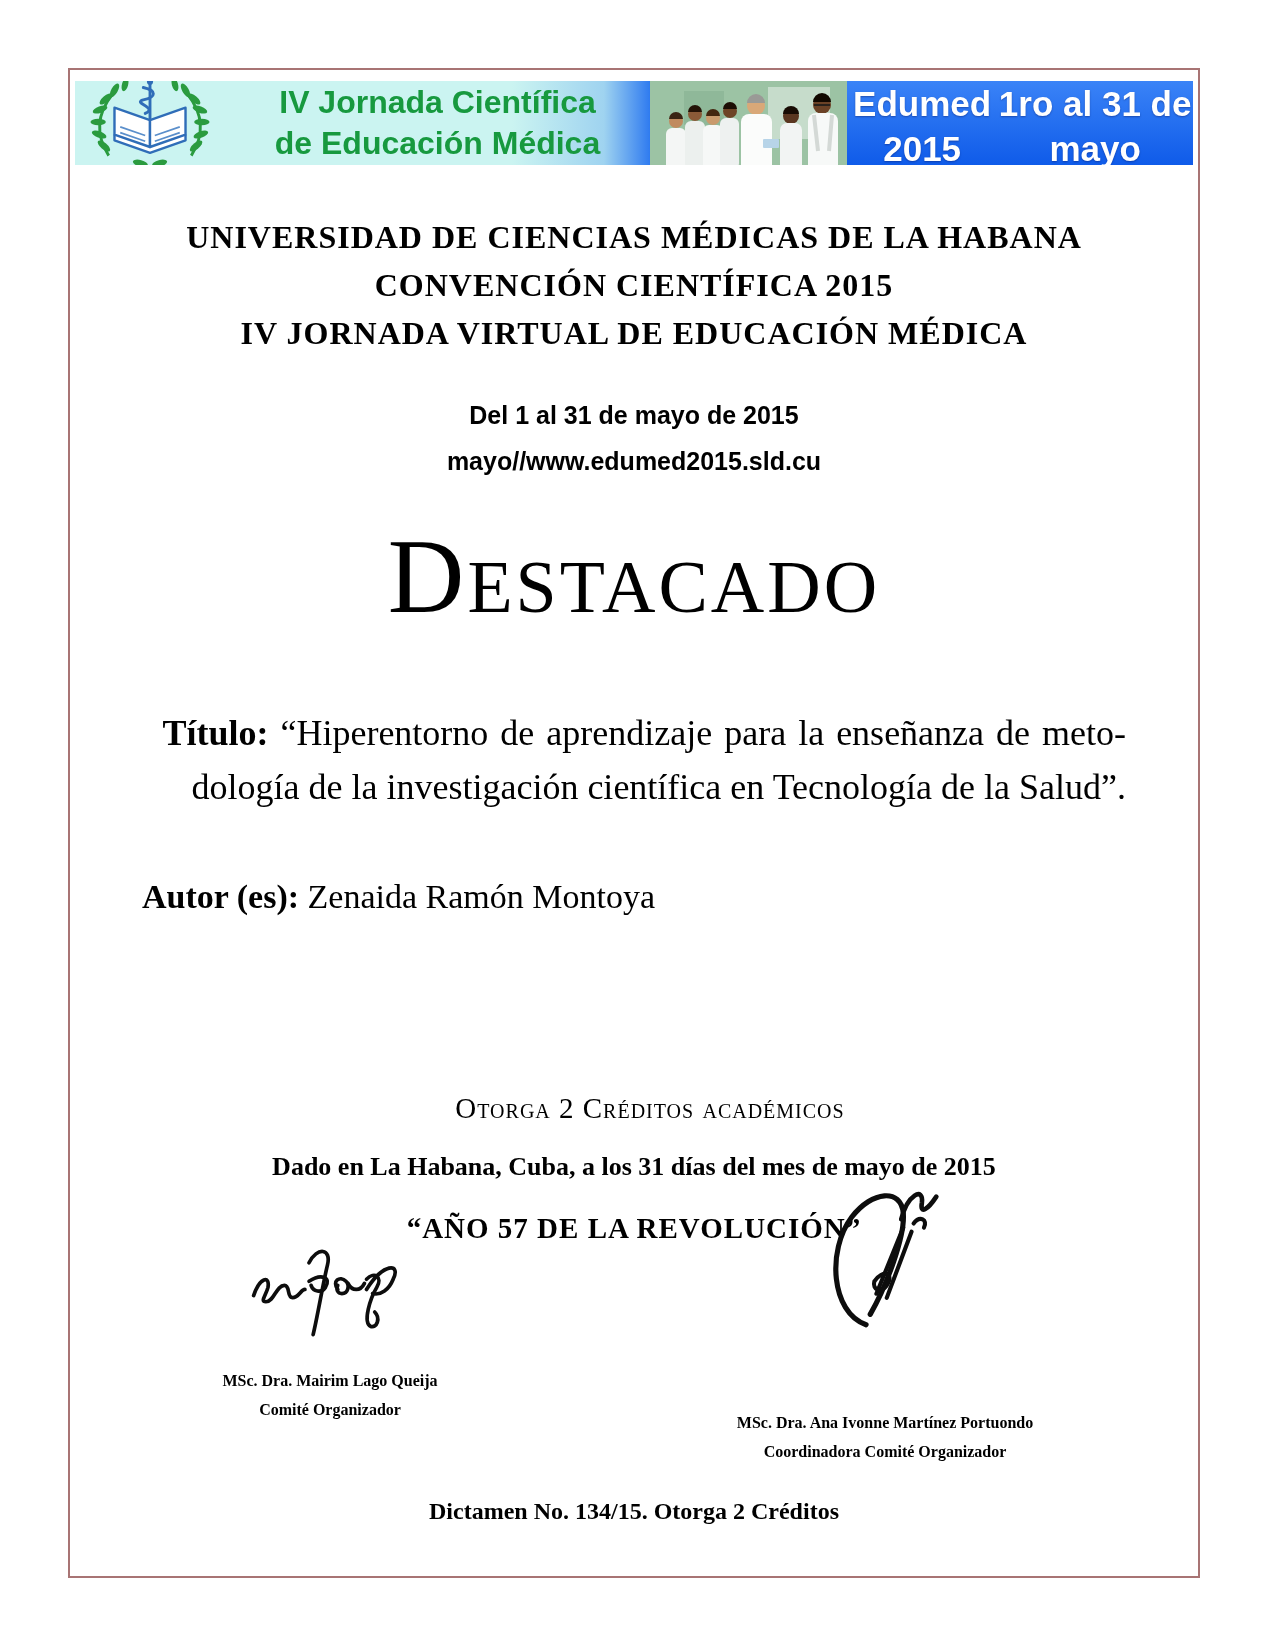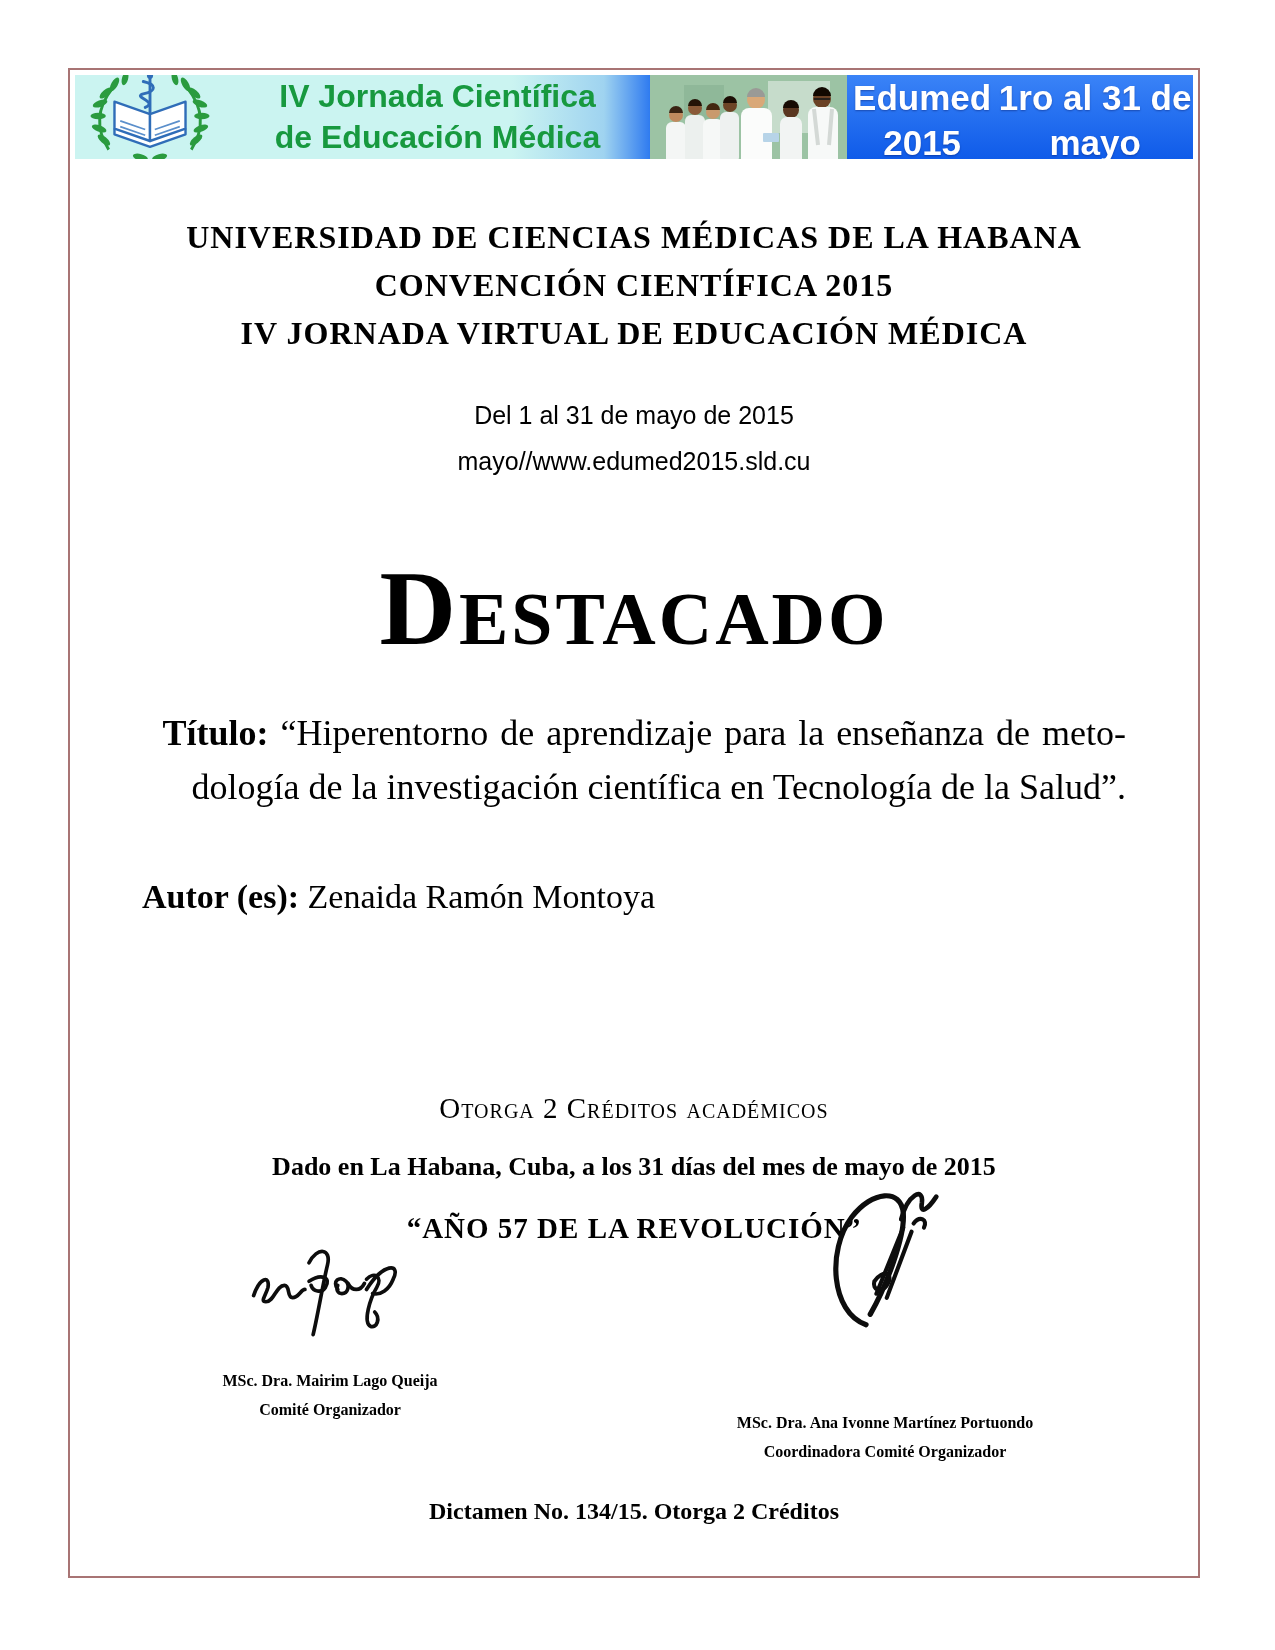--- a/index.html
+++ b/index.html
@@ -5,51 +5,51 @@
   html,body{margin:0;padding:0;}
   body{
     width:1275px;height:1650px;background:#ffffff;position:relative;
     font-family:"Liberation Serif", serif;color:#000;
   }
   .frame{
     position:absolute;left:68px;top:68px;width:1128px;height:1506px;
     border:2px solid #a87474;background:#fff;
   }
   
-  .banner{position:absolute;left:5px;top:5px;width:1118px;height:84px;display:flex;overflow:hidden;}
+  .banner{position:absolute;left:5px;top:11px;width:1118px;height:84px;display:flex;overflow:hidden;}
   .banner-left{
     flex:0 0 575px;display:flex;align-items:center;
     background:linear-gradient(90deg,#cbf4f1 0%,#cbf4f1 76%,#9fd3f0 92%,#2f7bf0 100%);
   }
   .logo-box{flex:0 0 150px;display:flex;justify-content:center;align-items:center;}
   .banner-left-text{
     flex:1;text-align:center;font-family:"Liberation Sans",sans-serif;
     font-weight:bold;font-size:32px;line-height:41px;color:#17993f;
   }
   .banner-photo{flex:0 0 197px;position:relative;}
   .banner-photo svg{display:block;}
   .banner-right{
     flex:1;background:linear-gradient(180deg,#3a83f7 0%,#0f5be9 100%);
     color:#fff;display:flex;justify-content:center;
     text-align:center;font-family:"Liberation Sans",sans-serif;font-weight:bold;
     font-size:35px;line-height:45px;text-shadow:0 1px 2px rgba(0,0,60,.35);
   }
   
   .abs{position:absolute;left:0;width:100%;text-align:center;}
   .org-block{top:143px;font-weight:bold;font-size:32px;line-height:48px;letter-spacing:1px;}
-  .dates-block{top:322px;font-family:"Liberation Sans",sans-serif;font-weight:normal;font-size:25px;line-height:46px;}
+  .dates-block{top:322px;font-family:"Liberation Sans",sans-serif;font-weight:bold;font-size:25px;line-height:46px;}
   .destacado{
-    top:484px;font-size:106px;line-height:110px;font-variant:small-caps;
-    letter-spacing:3px;font-weight:bold;
+    top:452px;font-size:106px;line-height:110px;font-variant:small-caps;
+    letter-spacing:3px;font-weight:normal;
   }
   .titulo{top:636px;left:72px;width:984px;text-align:right;font-size:36px;line-height:54px;white-space:nowrap;}
   .titulo .tline1{word-spacing:3px;}
   .b{font-weight:bold;}
   .autor{top:808px;left:72px;width:984px;text-align:left;font-size:34px;white-space:nowrap;}
-  .otorga{top:1022px;font-variant:small-caps;font-size:29px;letter-spacing:1px;}
+  .otorga{top:1022px;font-variant:small-caps;font-size:29px;letter-spacing:1px;padding-left:16px;}
   .dado{top:1082px;font-weight:bold;font-size:26px;}
   .anio{top:1142px;font-weight:bold;font-size:29px;letter-spacing:1px;}
   
   .sig{position:absolute;}
   .sig svg{display:block;}
   .sig-left{left:175px;top:1162px;}
   .sig-right{left:742px;top:1108px;}
   .names{
     position:absolute;text-align:center;font-weight:bold;
     font-size:16px;line-height:29px;white-space:nowrap;

